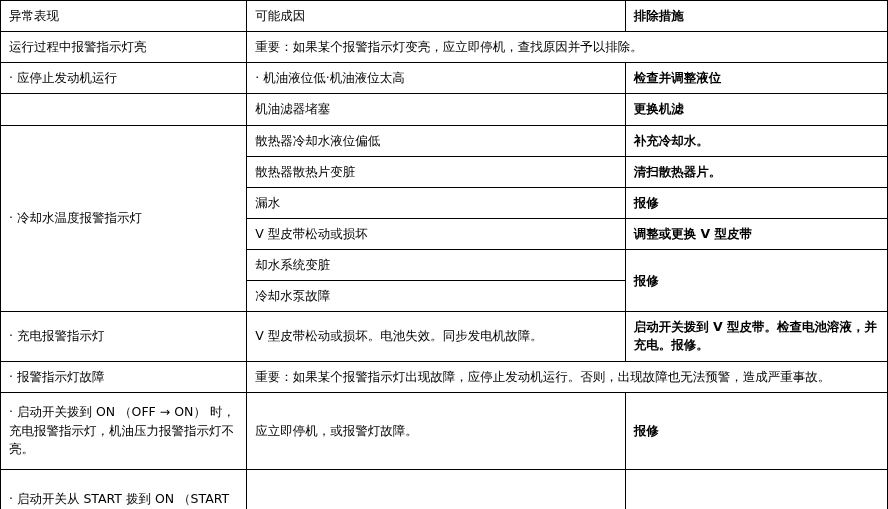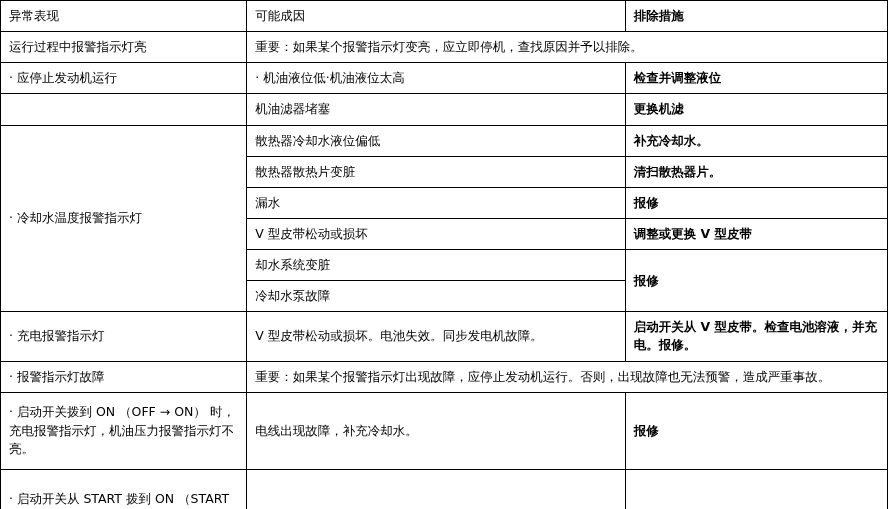--- a/index.html
+++ b/index.html
@@ -92,31 +92,31 @@
       <td class="col-c" rowspan="2">报修</td>
     </tr>
 
     <tr>
       <td class="col-b">冷却水泵故障</td>
     </tr>
 
     <tr>
       <td class="col-a">· 充电报警指示灯</td>
       <td class="col-b">V 型皮带松动或损坏。电池失效。同步发电机故障。</td>
-      <td class="col-c">启动开关从 V 型皮带。检查电池溶液，并充电。报修。</td>
+      <td class="col-c">启动开关拨到 V 型皮带。检查电池溶液，并充电。报修。</td>
     </tr>
 
     <tr>
       <td class="col-a">· 报警指示灯故障</td>
       <td colspan="2">重要：如果某个报警指示灯出现故障，应停止发动机运行。否则，出现故障也无法预警，造成严重事故。</td>
     </tr>
 
     <tr>
       <td class="col-a" style="height:64px">· 启动开关拨到 ON （OFF → ON） 时，充电报警指示灯，机油压力报警指示灯不亮。</td>
-      <td class="col-b">电线出现故障，补充冷却水。</td>
+      <td class="col-b">应立即停机，或报警灯故障。</td>
       <td class="col-c">报修</td>
     </tr>
 
     <tr>
       <td class="col-a" style="height:84px">· 启动开关从 START 拨到 ON （START → ON） 时， 充电报警指示灯，机油压力报警指示灯不熄灭。</td>
       <td class="col-b">同步发电机出现故障，或机油压力故障报修。</td>
       <td class="col-c">报修</td>
     </tr>
   </tbody>
 </table>

